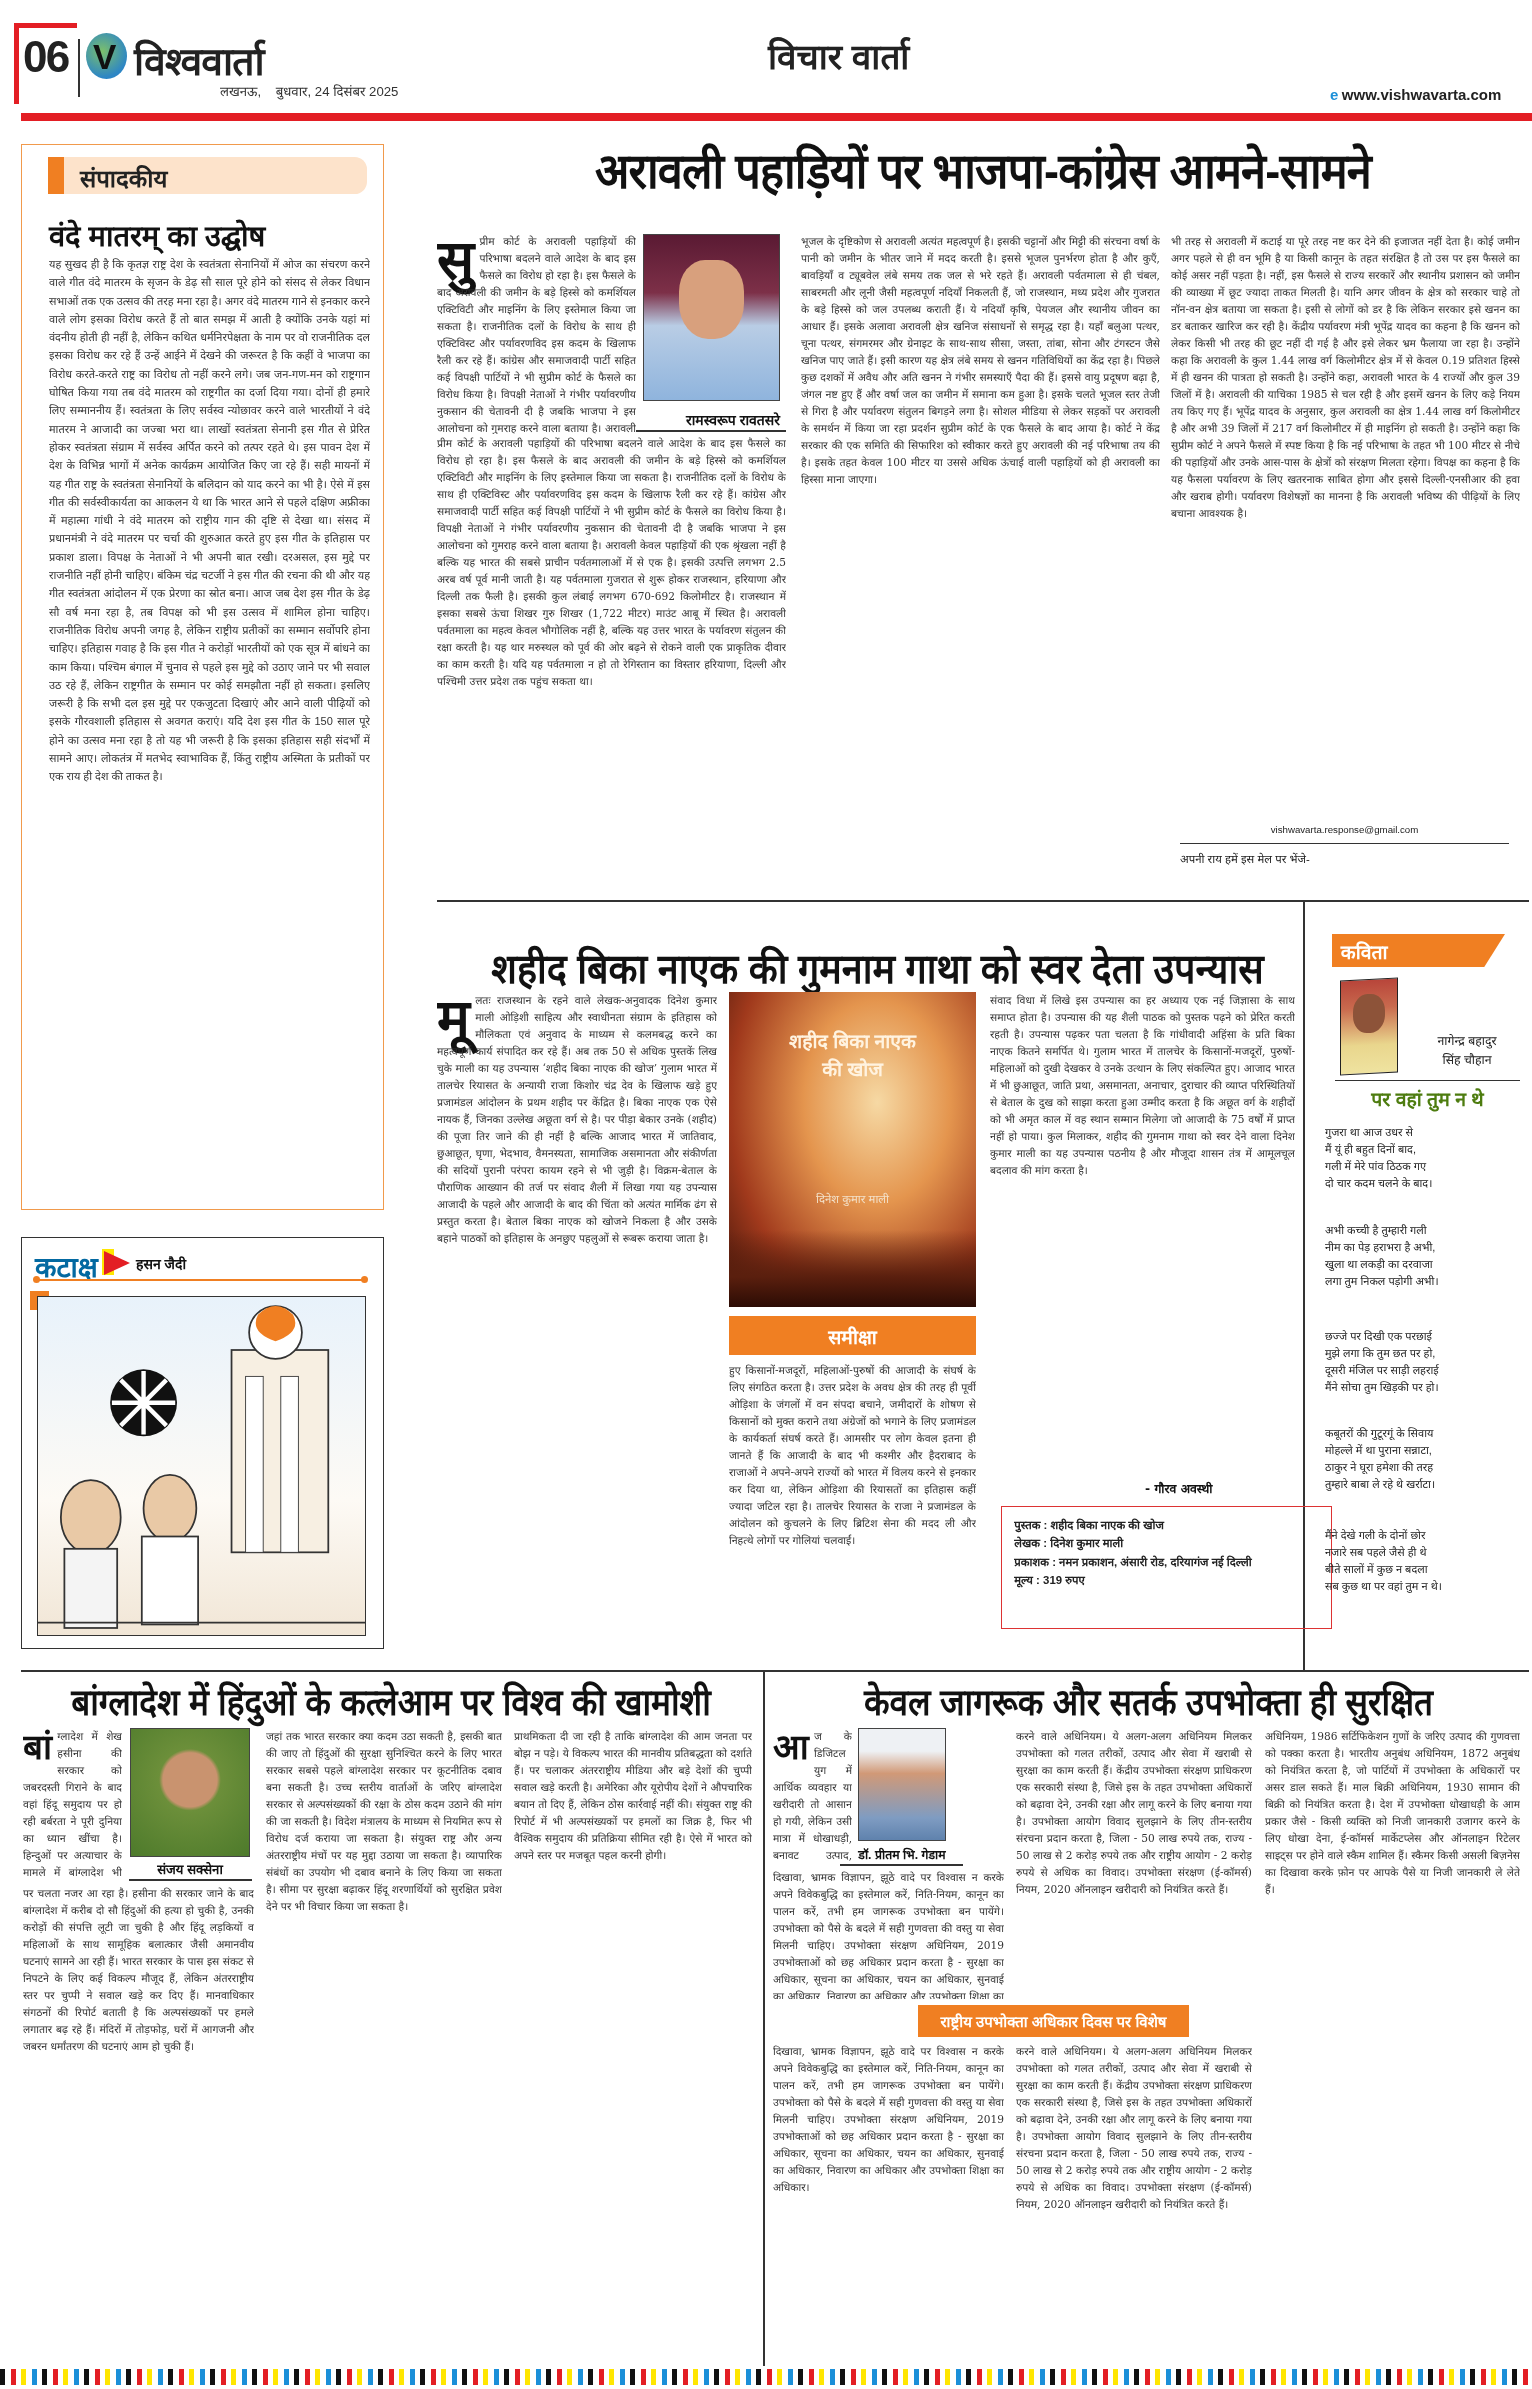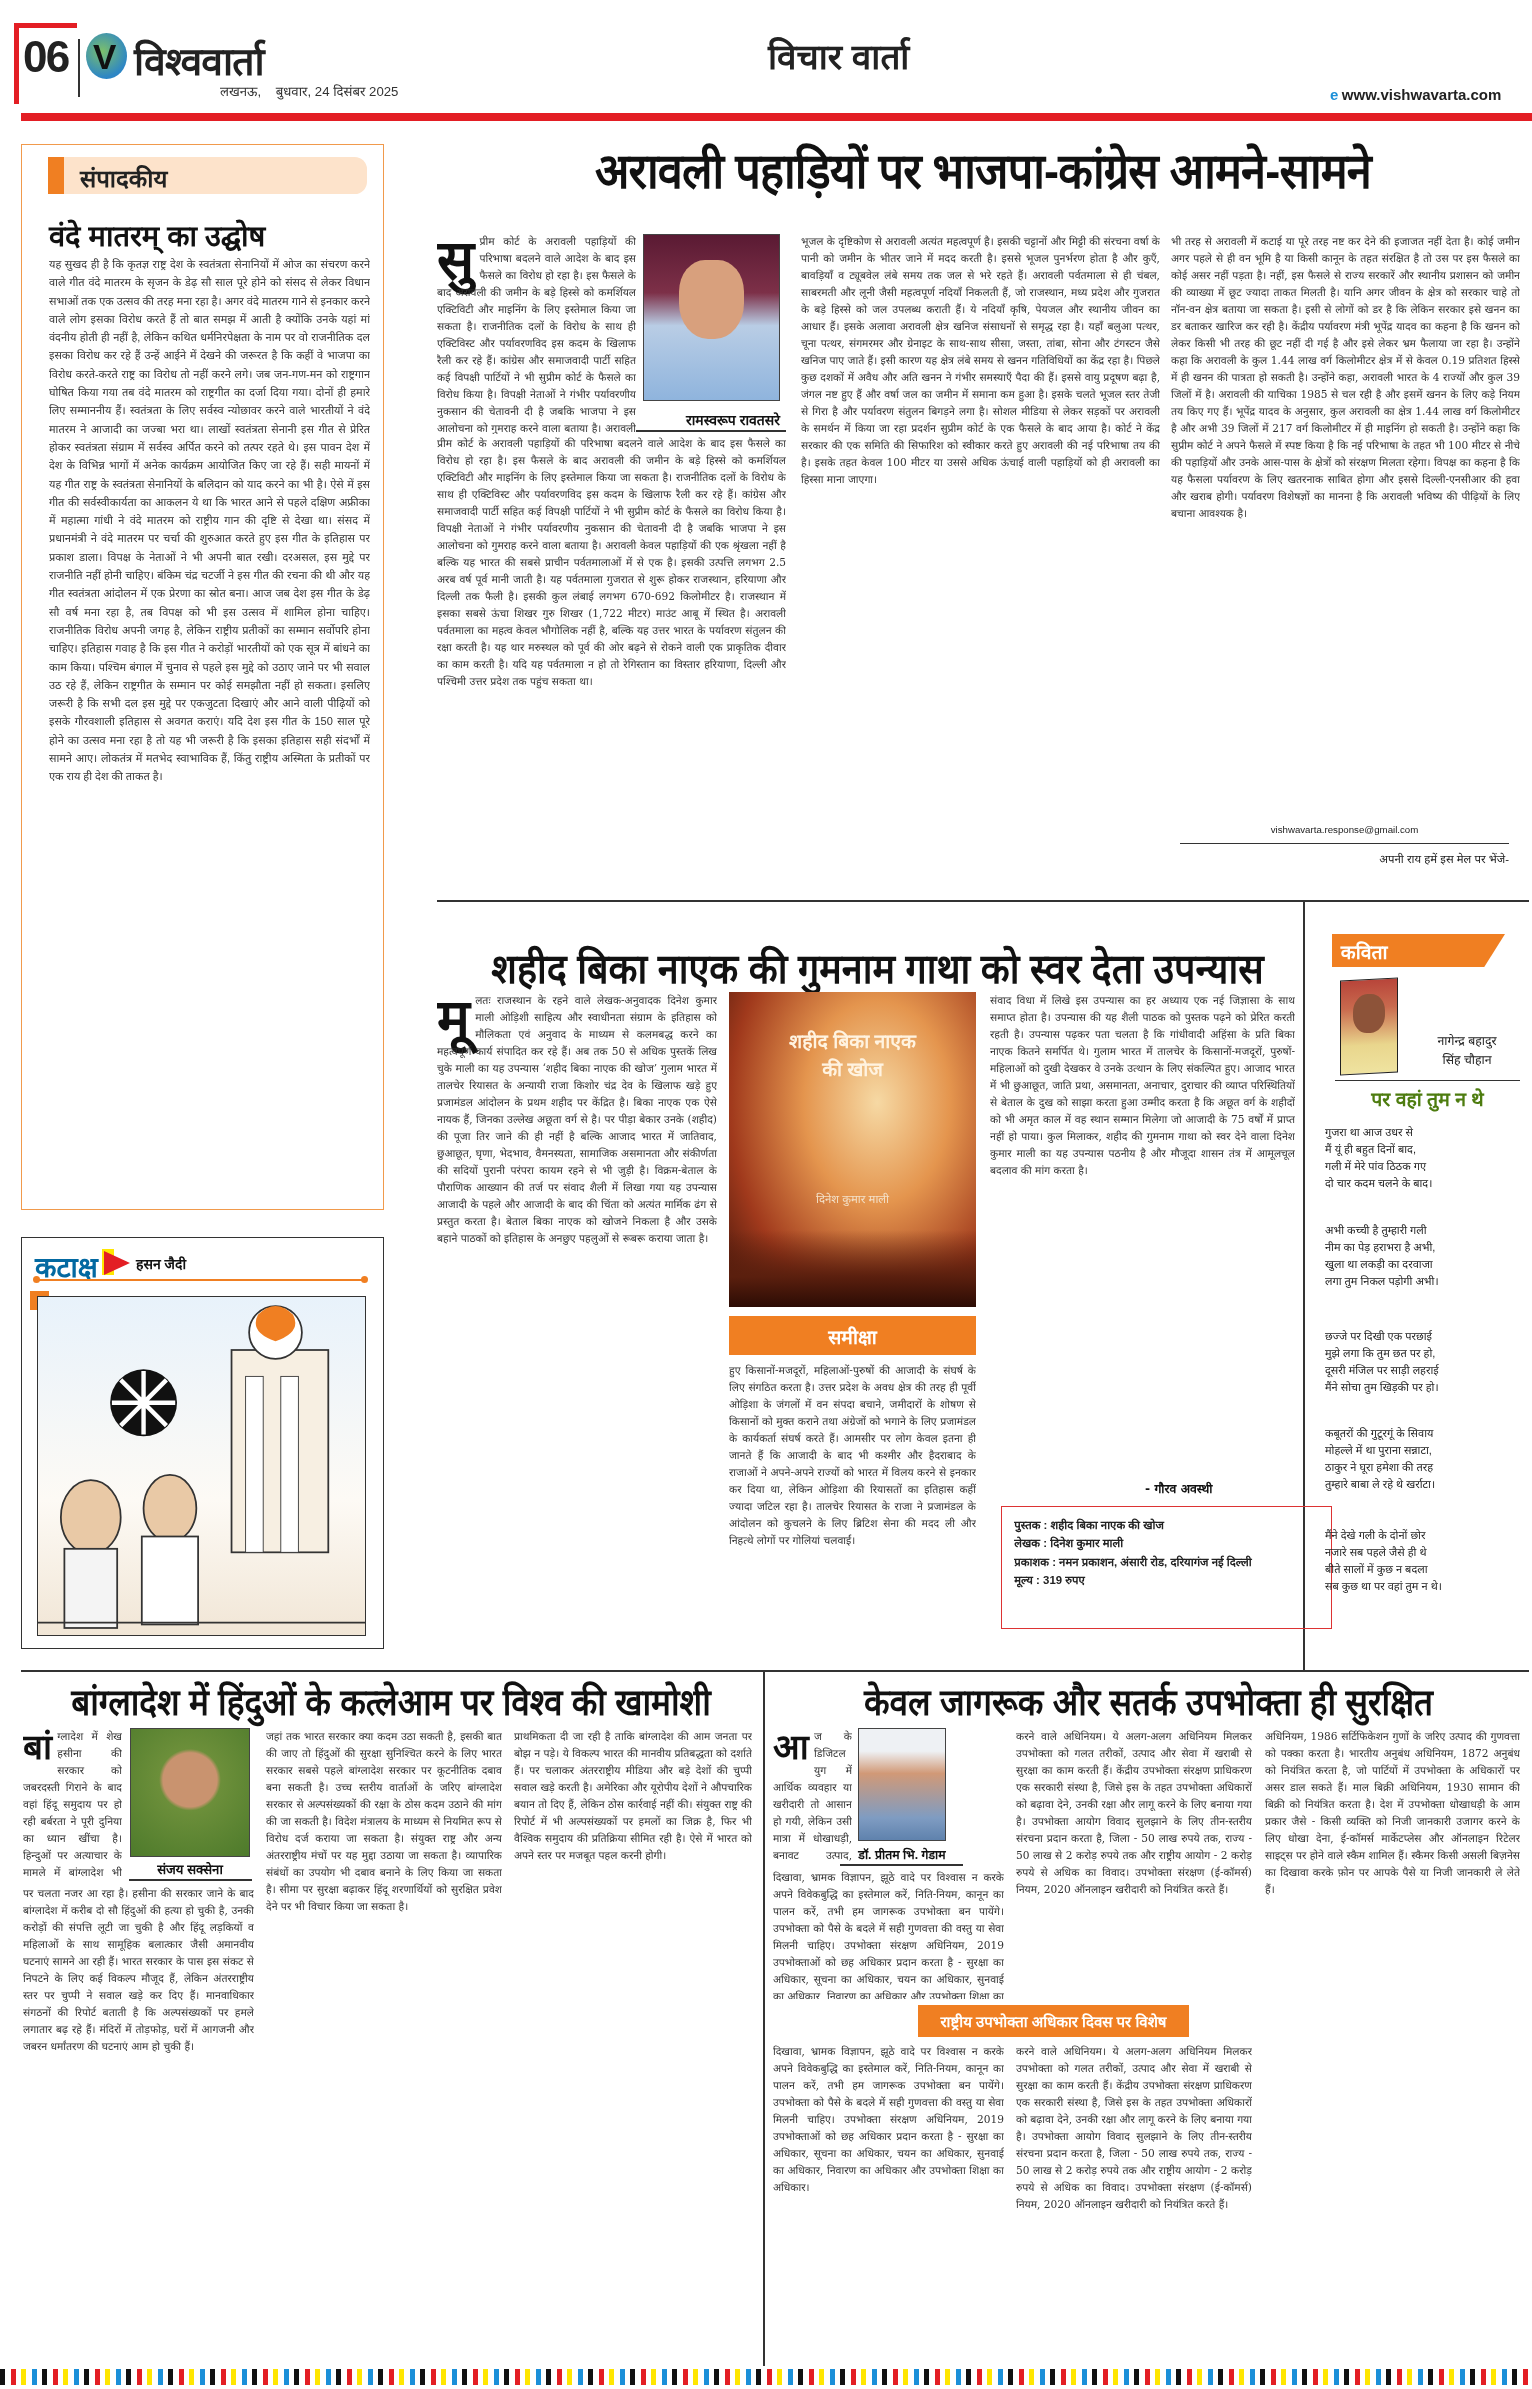--- a/index.html
+++ b/index.html
@@ -34,21 +34,21 @@
 .cart-corner{left:30px;top:1291px;width:19.4px;height:19.4px;background:#f07f22}
 
 .ar-head{left:437px;top:136px;width:1092px;text-align:center;font:bold 49px "Liberation Sans",sans-serif;color:#111;letter-spacing:-0.9px;transform:scaleX(0.92);transform-origin:center}
 .col{font:10.6px/17px "DejaVu Serif",serif;color:#333;text-align:justify;overflow:hidden}
 .dropcap{float:left;font:bold 55px/49px "DejaVu Serif",serif;margin:1.8px 5.3px 0 0;color:#111}
 .ar-photo{left:643px;top:234px;width:137px;height:167px;border:1.8px solid #444;background:linear-gradient(180deg,#5a1a33 0%,#7d3048 35%,#b9cde5 55%,#8fb4dd 100%)}
 .ar-photo .face{position:absolute;left:35px;top:25px;width:65px;height:79px;border-radius:40% 40% 45% 45%;background:#d8a07d}
 .ar-author{left:643px;top:410px;width:137px;text-align:right;font:bold 14px "Liberation Sans",sans-serif;color:#111}
 .ar-rule{left:636px;top:430px;width:150px;height:1.8px;background:#333}
 .mail-rule{left:1180px;top:843px;width:329px;height:0.9px;background:#333}
-.mail-l1{left:1180px;top:851px;width:329px;text-align:right;font:11.4px "Liberation Sans",sans-serif;color:#222}
+.mail-l1{left:1180px;top:851px;width:329px;text-align:left;font:11.4px "Liberation Sans",sans-serif;color:#222}
 .mail-l2{left:1180px;top:824px;width:329px;text-align:center;font:9.7px "Liberation Sans",sans-serif;color:#222}
 .hr{height:1.8px;background:#333}
 .vr{width:1.8px;background:#333}
 
 .nv-head{left:437px;top:939px;width:881px;text-align:center;font:bold 41px "Liberation Sans",sans-serif;color:#111;transform:scaleX(0.92);transform-origin:center}
 .cover{left:729px;top:992px;width:247px;height:315px;background:radial-gradient(ellipse at 60% 35%,#f6d9a4 0%,#e4954e 35%,#a0391c 70%,#3a1209 100%);overflow:hidden}
 .cover-title{left:0;top:35px;width:100%;text-align:center;font:bold 19.4px/28px "Liberation Sans",sans-serif;color:#fff3e0}
 .cover-author{left:0;top:199px;width:100%;text-align:center;font:11.4px "Liberation Sans",sans-serif;color:#f3e0c8}
 .cover-fence{left:0;top:238px;width:100%;height:78px;background:linear-gradient(180deg,transparent 0,#5a1f0e 60%,#2a0b04 100%)}
 .samiksha{left:729px;top:1316px;width:247px;height:39px;background:#f07f22;color:#fff;font:bold 19.4px "Liberation Sans",sans-serif;text-align:center;padding-top:7px}

